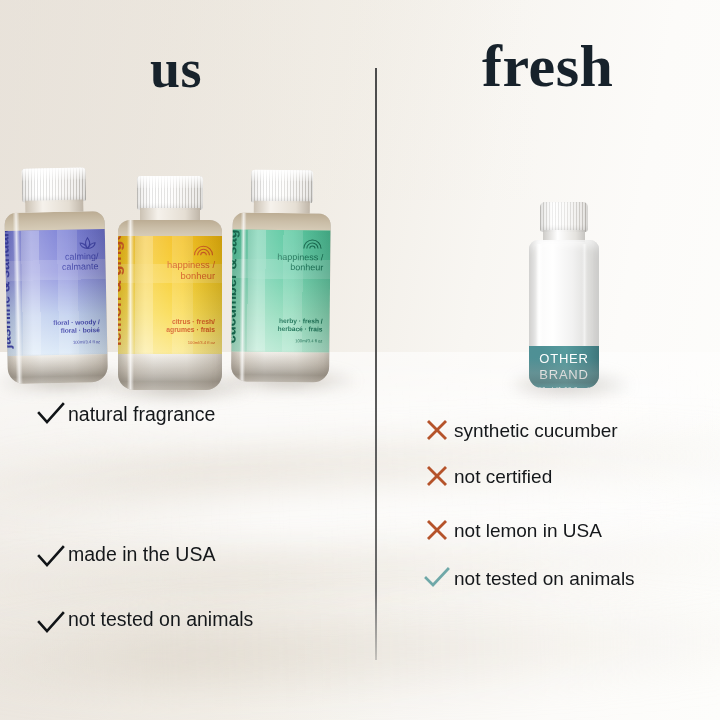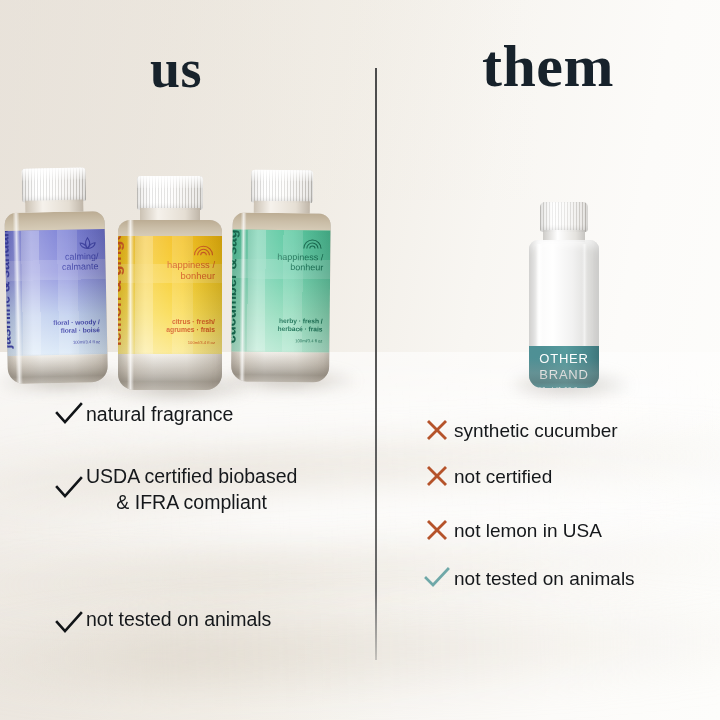--- a/index.html
+++ b/index.html
@@ -358,21 +358,21 @@
   <div class="bg-base"></div>
   <div class="bg-topwash"></div>
   <div class="bg-table"></div>
   <div class="bg-streak streak-1"></div>
   <div class="bg-streak streak-2"></div>
   <div class="bg-streak streak-3"></div>
   <div class="bg-streak streak-4"></div>
   <div class="bg-streak streak-5"></div>
 
   <div class="header" id="hdr-us">us</div>
-  <div class="header" id="hdr-them">them</div>
+  <div class="header" id="hdr-them">fresh</div>
 
   <div id="divider"></div>
 
   <div class="bottle" id="bottle-1" style="left:8px; top:168px; width:100px; height:215px; transform:rotate(-1.2deg);">
     <div class="shadow" style="left:-10px; right:-26px; bottom:-8px; height:20px;"></div>
     <div class="cap" style="width:64px; height:34px;"></div>
     <div class="neck" style="top:32px; width:58px; height:14px;"></div>
     <div class="body" style="top:44px; bottom:0;">
       <div class="liquid-top" style="height:20px;"></div>
       <div class="label" style="top:18px; bottom:28px;
@@ -469,41 +469,40 @@
       <div class="ob-streak" style="right:12px; width:5px; opacity:0.55;"></div>
       <div class="ob-label">
         <div class="ob-name" style="white-space:pre-line;">OTHER
 BRAND</div>
         <div class="ob-vol">50ml (1.69 fl oz)</div>
       </div>
       <div class="ob-base"></div>
     </div>
   </div>
 
-  <div class="col-list" id="list-us" style="left:52px; top:402px; width:330px; height:250px;text-align:center;">
+  <div class="col-list" id="list-us" style="left:34px; top:402px; width:330px; height:250px;">
 
     <div class="feat" style="top:0px; left:0;">
       <span class="mark">
         <svg width="28" height="24" viewBox="0 0 28 24">
           <path d="M2 11 L10 20 L26 2" fill="none" stroke="#111417" stroke-width="2.6" stroke-linecap="square" stroke-linejoin="miter"></path>
         </svg>
       </span>
       <span class="txt">natural fragrance</span>
     </div>
 
-    <div class="feat" style="top:62px; left:0;">
-      <span class="mark" style="padding-top:12px;">
+
+    <div class="feat" style="top:140px; left:0;">
+      <span class="mark" style="padding-top:3px;">
         <svg width="28" height="24" viewBox="0 0 28 24">
           <path d="M2 11 L10 20 L26 2" fill="none" stroke="#111417" stroke-width="2.6" stroke-linecap="square" stroke-linejoin="miter"></path>
         </svg>
       </span>
-      <span class="txt">USDA certified biobased
-&amp;  IFRA compliant</span>
-    </div>
-
+      <span class="txt">made in the USA</span>
+    </div>
 
     <div class="feat" style="top:205px; left:0;">
       <span class="mark" style="padding-top:4px;">
         <svg width="28" height="24" viewBox="0 0 28 24">
           <path d="M2 11 L10 20 L26 2" fill="none" stroke="#111417" stroke-width="2.6" stroke-linecap="square" stroke-linejoin="miter"></path>
         </svg>
       </span>
       <span class="txt">not tested on animals</span>
     </div>
   </div>

